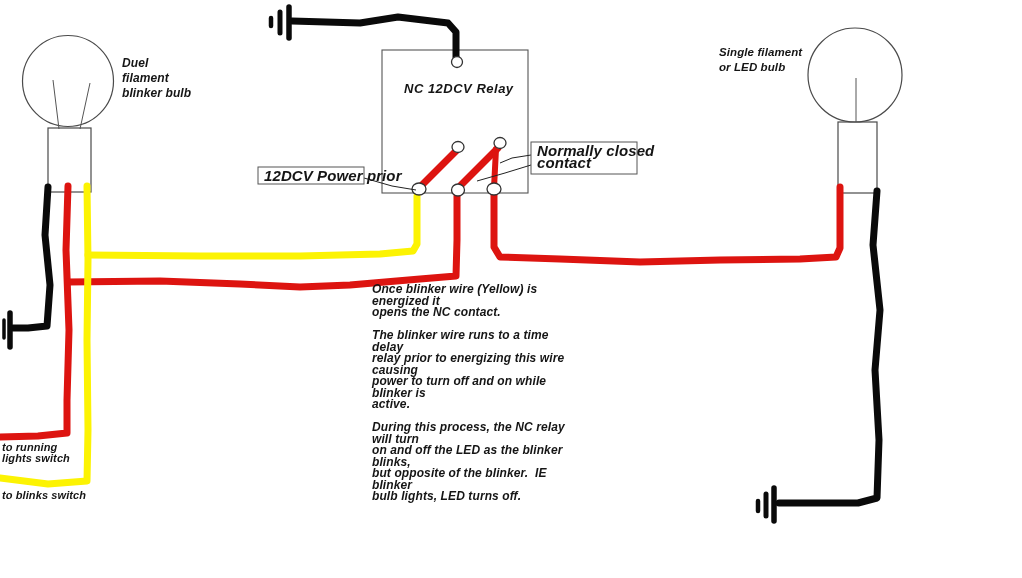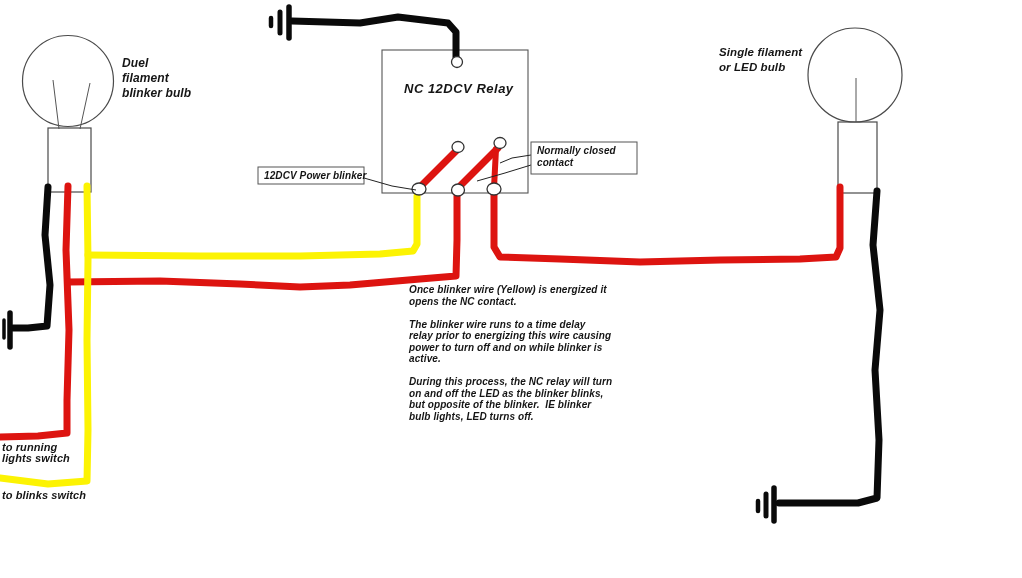--- a/index.html
+++ b/index.html
@@ -8,22 +8,22 @@
     font-family:"Liberation Sans", sans-serif; overflow:hidden;
   }
   .stage svg { position:absolute; left:0; top:0; }
   .lbl {
     position:absolute; color:#151515; font-weight:bold; font-style:italic;
     white-space:pre-wrap; letter-spacing:0.1px;
   }
   .lbl-bulb   { font-size:12px;  line-height:15px; }
   .lbl-bulb-r { font-size:11.5px;line-height:15px; }
   .lbl-relay  { font-size:13px;  letter-spacing:0.5px; }
-  .lbl-box    { font-size:10px; line-height:12px; }
-  .lbl-notes  { font-size:10px; line-height:11.5px; width:210px;margin-left:37px; }
+  .lbl-box    { font-size:15px; line-height:12px; }
+  .lbl-notes  { font-size:12px; line-height:11.5px; width:210px; }
   .lbl-exit   { font-size:11px; line-height:11px; }
   .wire { fill:none; stroke-linecap:round; stroke-linejoin:round; }
   .thin { fill:none; stroke:#222; stroke-width:1; }
   .shape { fill:none; stroke:#4a4a4a; stroke-width:1.2; }
   .boxed { fill:#ffffff; stroke:#555; stroke-width:1; }
   .term  { fill:#ffffff; stroke:#333; stroke-width:1.3; }
 </style>
 </head>
 <body>
 
@@ -93,21 +93,21 @@
 
   <div class="lbl lbl-bulb-r" style="left:719px; top:45px;">Single filament
 or LED bulb</div>
 
   <div class="lbl lbl-bulb" style="left:122px; top:56px;">Duel
 filament
 blinker bulb</div>
 
   <div class="lbl lbl-relay" style="left:404px; top:71px;margin-top:10px;">NC 12DCV Relay</div>
 
-  <div class="lbl lbl-box" style="left:264px; top:170px;">12DCV Power blinker</div>
+  <div class="lbl lbl-box" style="left:264px; top:170px;">12DCV Power prior</div>
 
   <div class="lbl lbl-box" style="left:537px; top:145px;">Normally closed
 contact</div>
 
   <div class="lbl lbl-notes" style="left:372px; top:284px;">Once blinker wire (Yellow) is energized it
 opens the NC contact.
 
 The blinker wire runs to a time delay
 relay prior to energizing this wire causing
 power to turn off and on while blinker is

